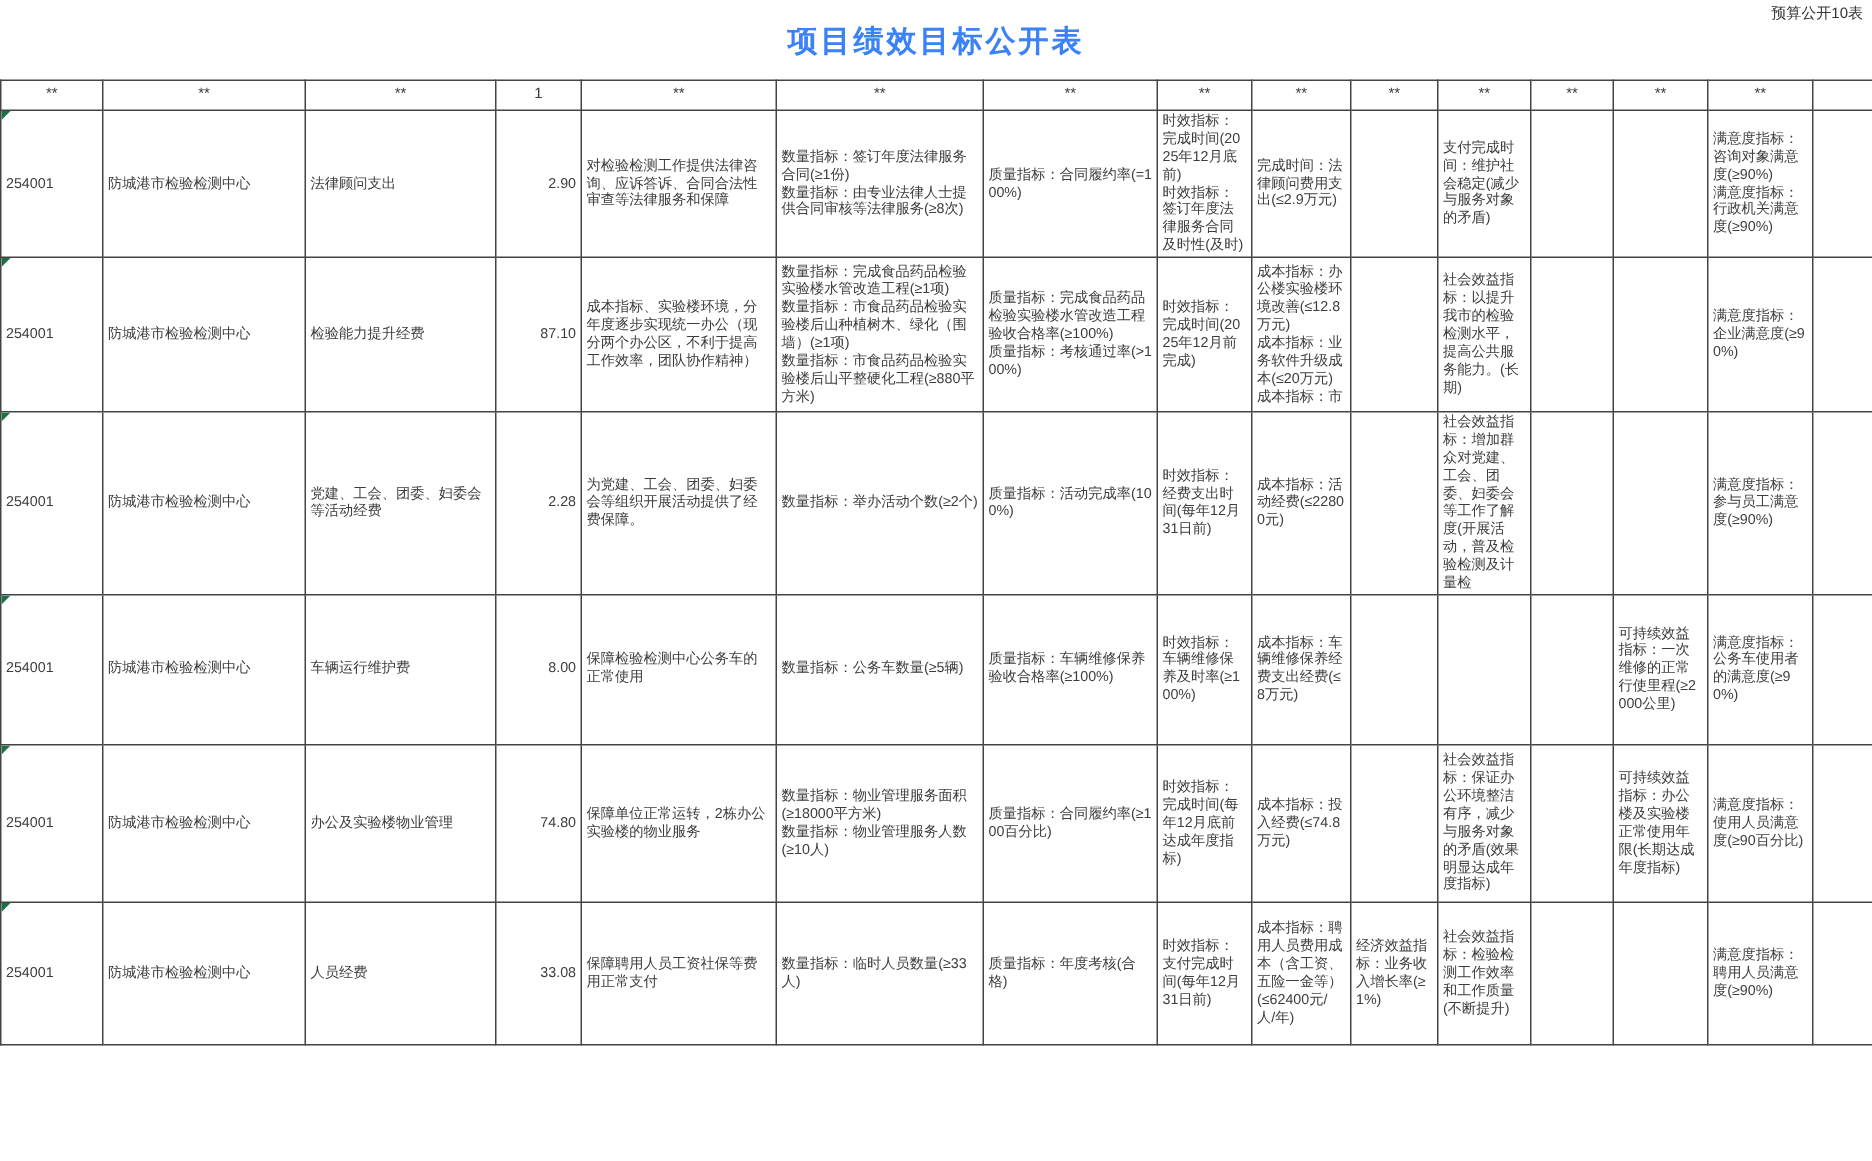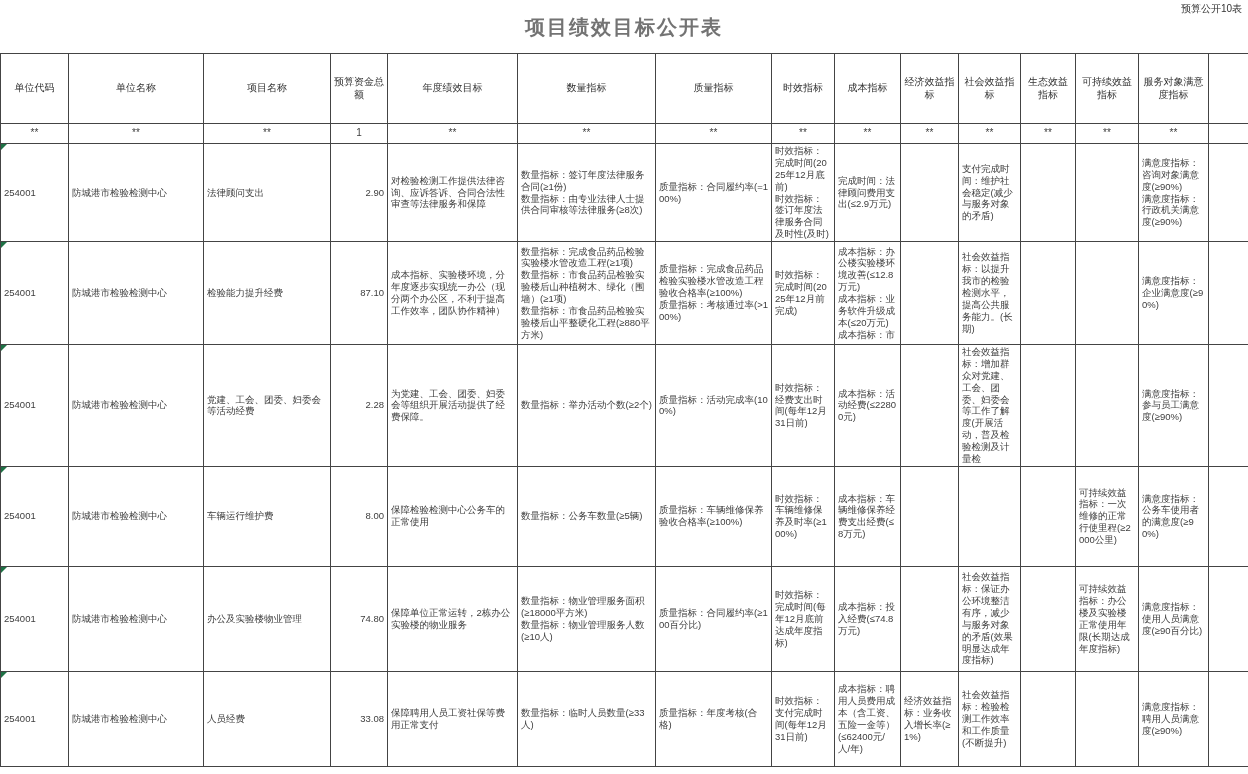--- a/index.html
+++ b/index.html
@@ -4,21 +4,21 @@
 <style>
   html,body{margin:0;padding:0;}
   body{
     width:1248px;height:774px;overflow:hidden;background:#ffffff;
     font-family:"Liberation Sans", sans-serif;color:#3d3d3d;position:relative;
   }
   .corner-note{
     position:absolute;top:2px;right:6px;font-size:10px;color:#333;
   }
   .page-title{
-    text-align:center;font-size:20px;font-weight:bold;color:#737373;
+    text-align:center;font-size:20px;font-weight:bold;color:#3b82f6;
     margin:0;padding-top:14px;padding-bottom:12px;letter-spacing:2px;
   }
   table.perf{
     border-collapse:collapse;table-layout:fixed;width:1248px;
   }
   table.perf th, table.perf td{
     border:1px solid #444;overflow:hidden;position:relative;
     font-size:9.5px;line-height:1.25;padding:1px 3px;
     vertical-align:middle;white-space:pre-line;word-break:break-all;
   }
@@ -54,37 +54,20 @@
       <col style="width:63px">
       <col style="width:66px">
     <col style="width:58px">
       <col style="width:62px">
       <col style="width:55px">
     <col style="width:63px">
       <col style="width:70px">
       <col style="width:40px">
   </colgroup>
   <thead>
-      <tr class="header-row">
-        <th>单位代码</th>
-        <th>单位名称</th>
-        <th>项目名称</th>
-        <th>预算资金总额</th>
-        <th>年度绩效目标</th>
-        <th>数量指标</th>
-        <th>质量指标</th>
-        <th>时效指标</th>
-        <th>成本指标</th>
-        <th>经济效益指标</th>
-        <th>社会效益指标</th>
-        <th>生态效益指标</th>
-        <th>可持续效益指标</th>
-        <th>服务对象满意度指标</th>
-        <th></th>
-      </tr>
       <tr class="mask-row">
         <td>**</td>
         <td>**</td>
         <td>**</td>
         <td>1</td>
         <td>**</td>
         <td>**</td>
         <td>**</td>
         <td>**</td>
         <td>**</td>

